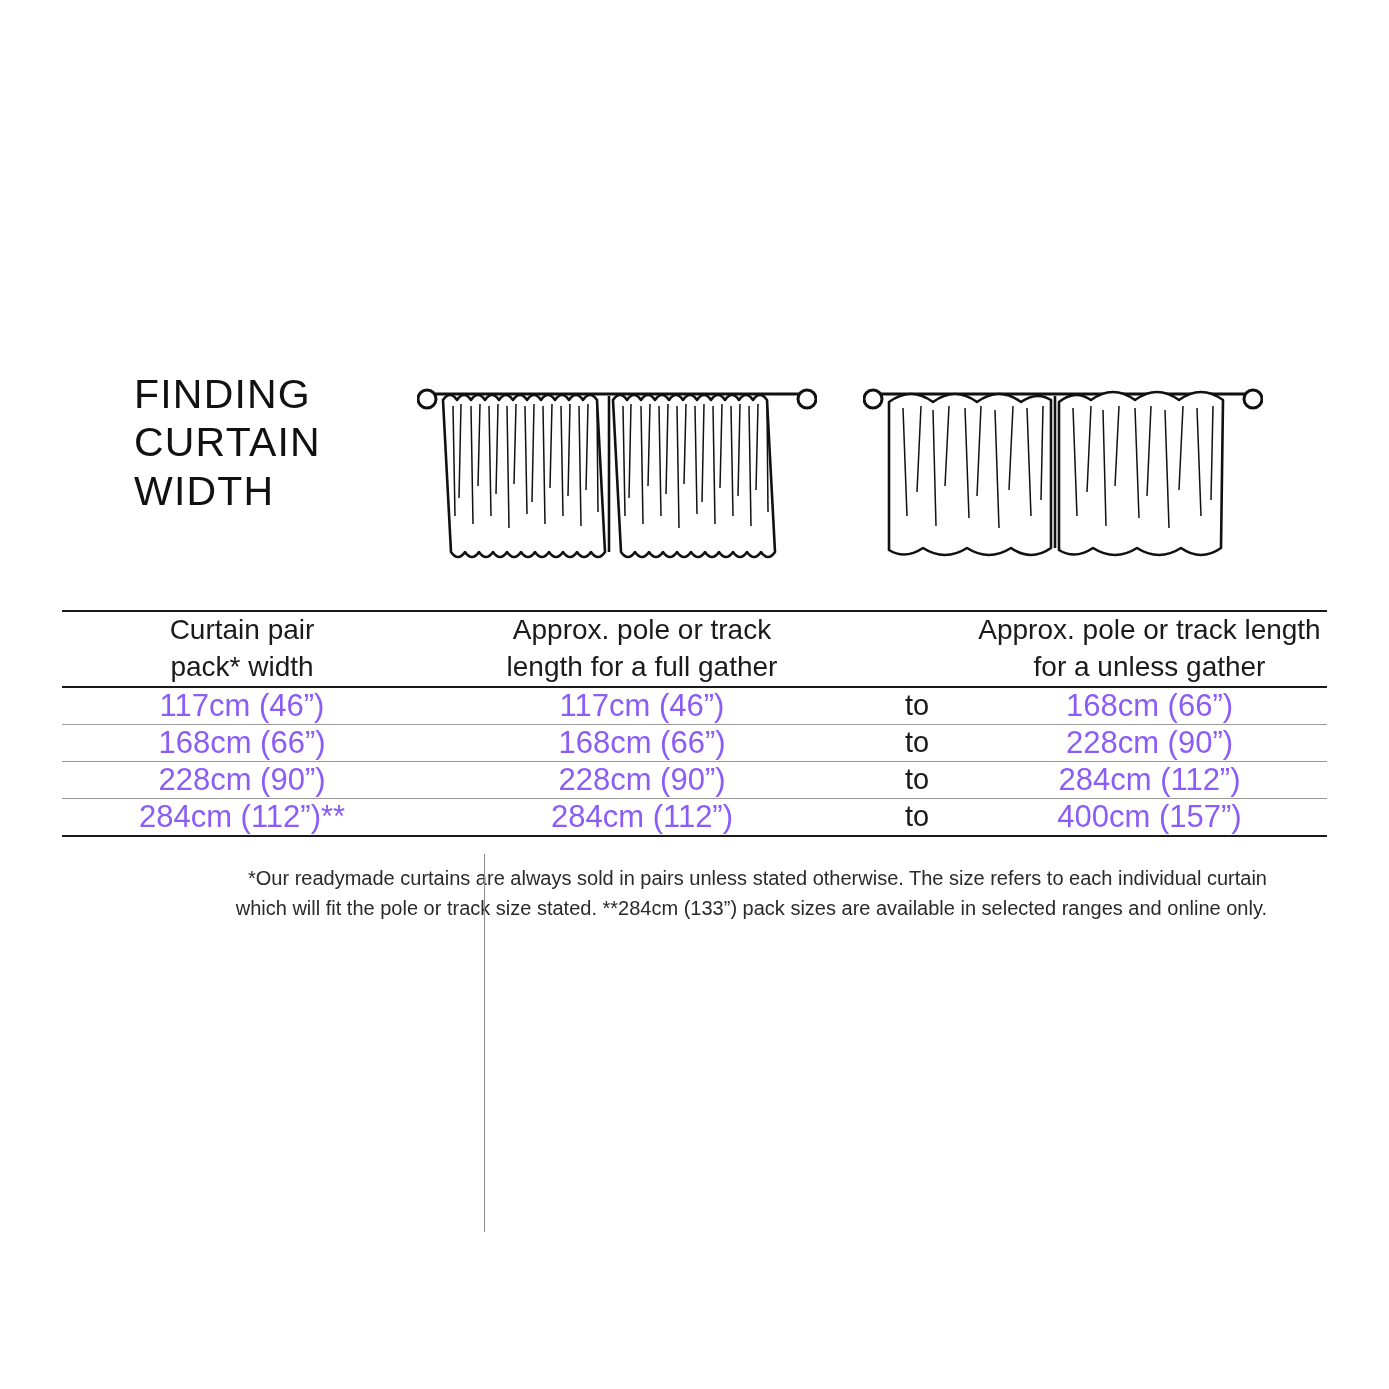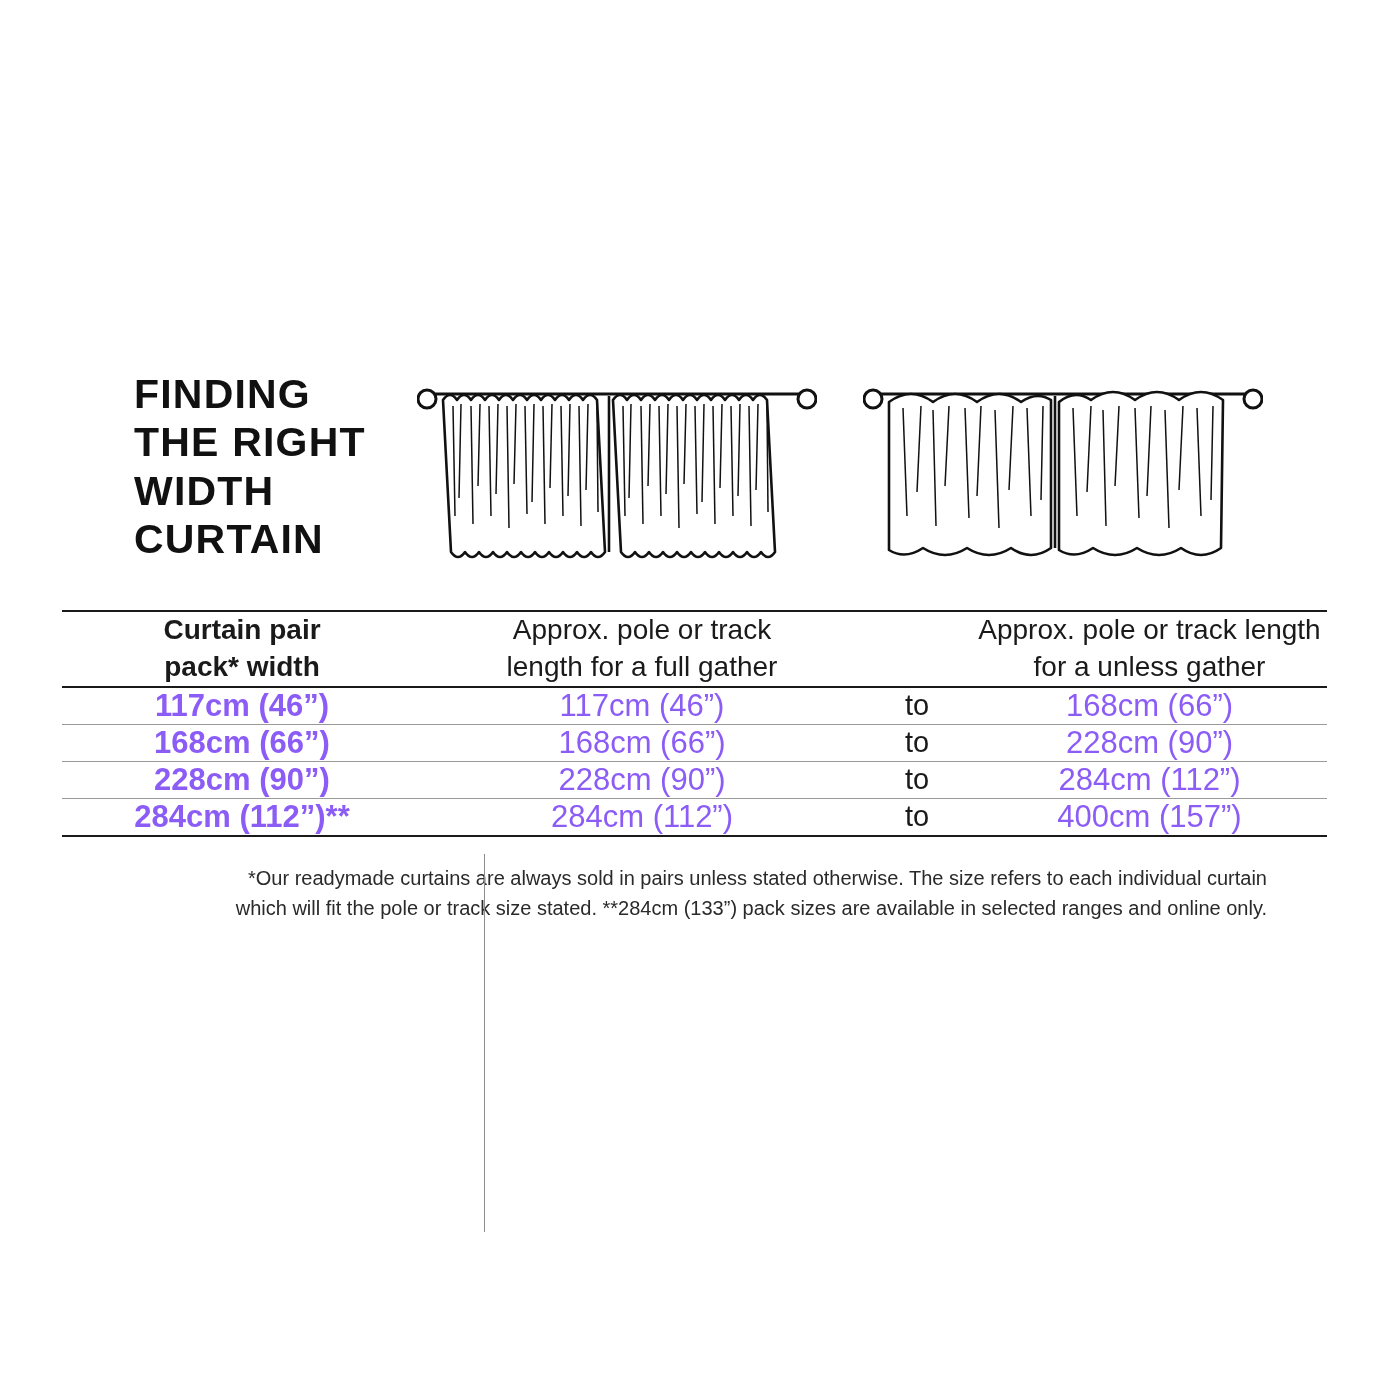--- a/index.html
+++ b/index.html
@@ -33,21 +33,21 @@
     height: 250px;
   }
   .title-block {
     width: 355px;
     padding-left: 72px;
     box-sizing: border-box;
     padding-top: 10px;
   }
   .title-block .line {
     font-size: 41px;
-    font-weight: bold;
+    font-weight: normal;
     letter-spacing: 1.2px;
     line-height: 1.18;
     color: #111111;
     white-space: nowrap;
   }
   .art-block {
     flex: 1;
     display: flex;
     justify-content: flex-start;
     align-items: flex-start;
@@ -76,21 +76,21 @@
     padding: 16px 8px 20px 8px;
     color: #1a1a1a;
   }
   .td-cell {
     font-size: 31px;
     text-align: center;
     padding: 22px 8px 22px 8px;
     color: #8b5cf6;
     white-space: nowrap;
   }
-  .col-a { width: 360px; font-weight: bold; }
+  .col-a { width: 360px; }
   .col-b { width: 440px; }
   .col-to { width: 110px; }
   .col-c { width: 355px; }
   .rule-top { border-top: 2px solid #1a1a1a !important; }
   .rule-thin { border-top: 1px solid #9a9a9a !important; }
   .rule-bottom { border-bottom: 2px solid #1a1a1a !important; }
   .vline {
     position: absolute;
     left: 422px;
     top: 244px;
@@ -116,23 +116,22 @@
 </head>
 <body>
 
 <div class="sheet">
   <div class="content">
 
     <div class="header-row">
 
       <div class="title-block">
         <div class="line">FINDING</div>
-        <div class="line">THE RIGHT</div>
+        <div class="line">CURTAIN</div>
         <div class="line">WIDTH</div>
-        <div class="line">CURTAIN</div>
       </div>
 
       <div class="art-block">
 
         <svg class="curtain-art" width="400" height="215" viewBox="0 0 400 215" fill="none" xmlns="http://www.w3.org/2000/svg">
 
           <line x1="8" y1="28" x2="392" y2="28" stroke="#111" stroke-width="3"></line>
           <circle cx="10" cy="33" r="9" stroke="#111" stroke-width="3" fill="#fff"></circle>
           <circle cx="390" cy="33" r="9" stroke="#111" stroke-width="3" fill="#fff"></circle>
 

